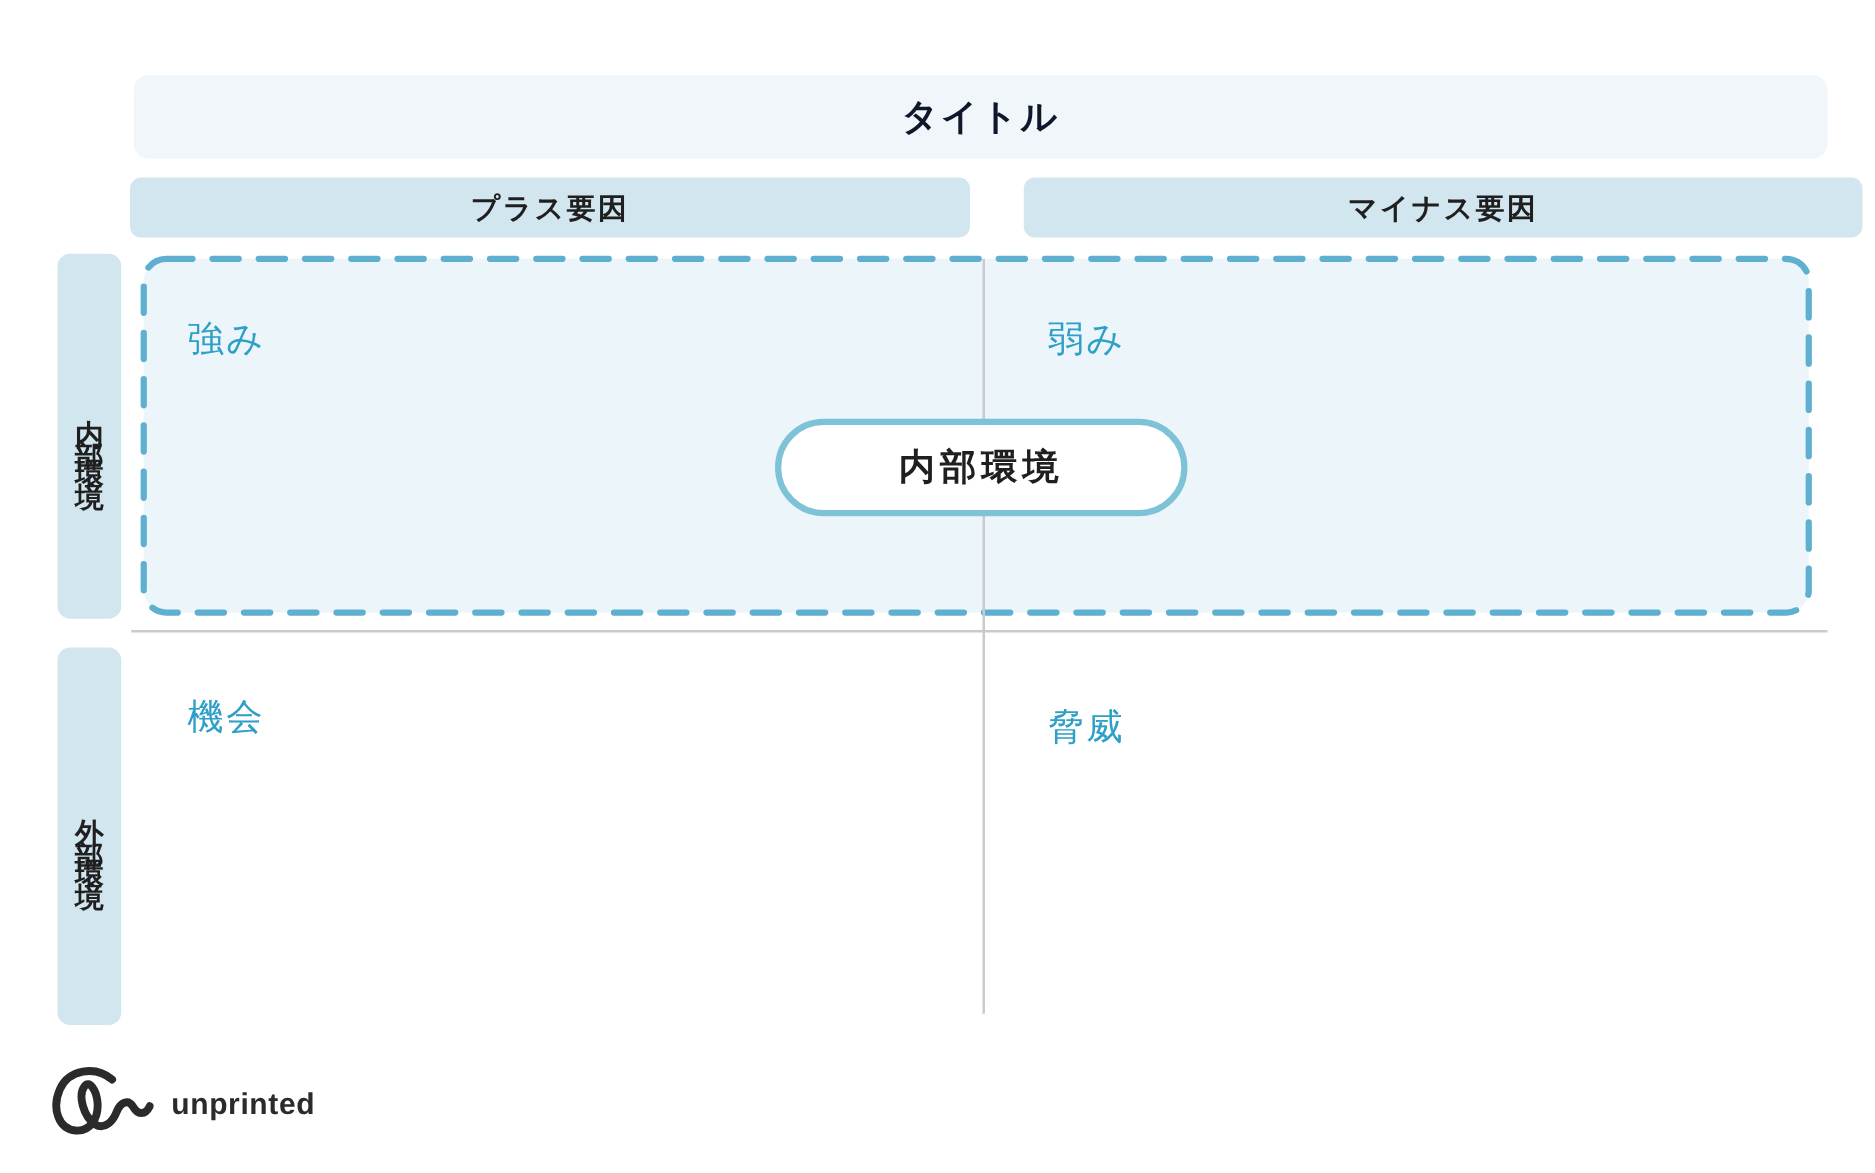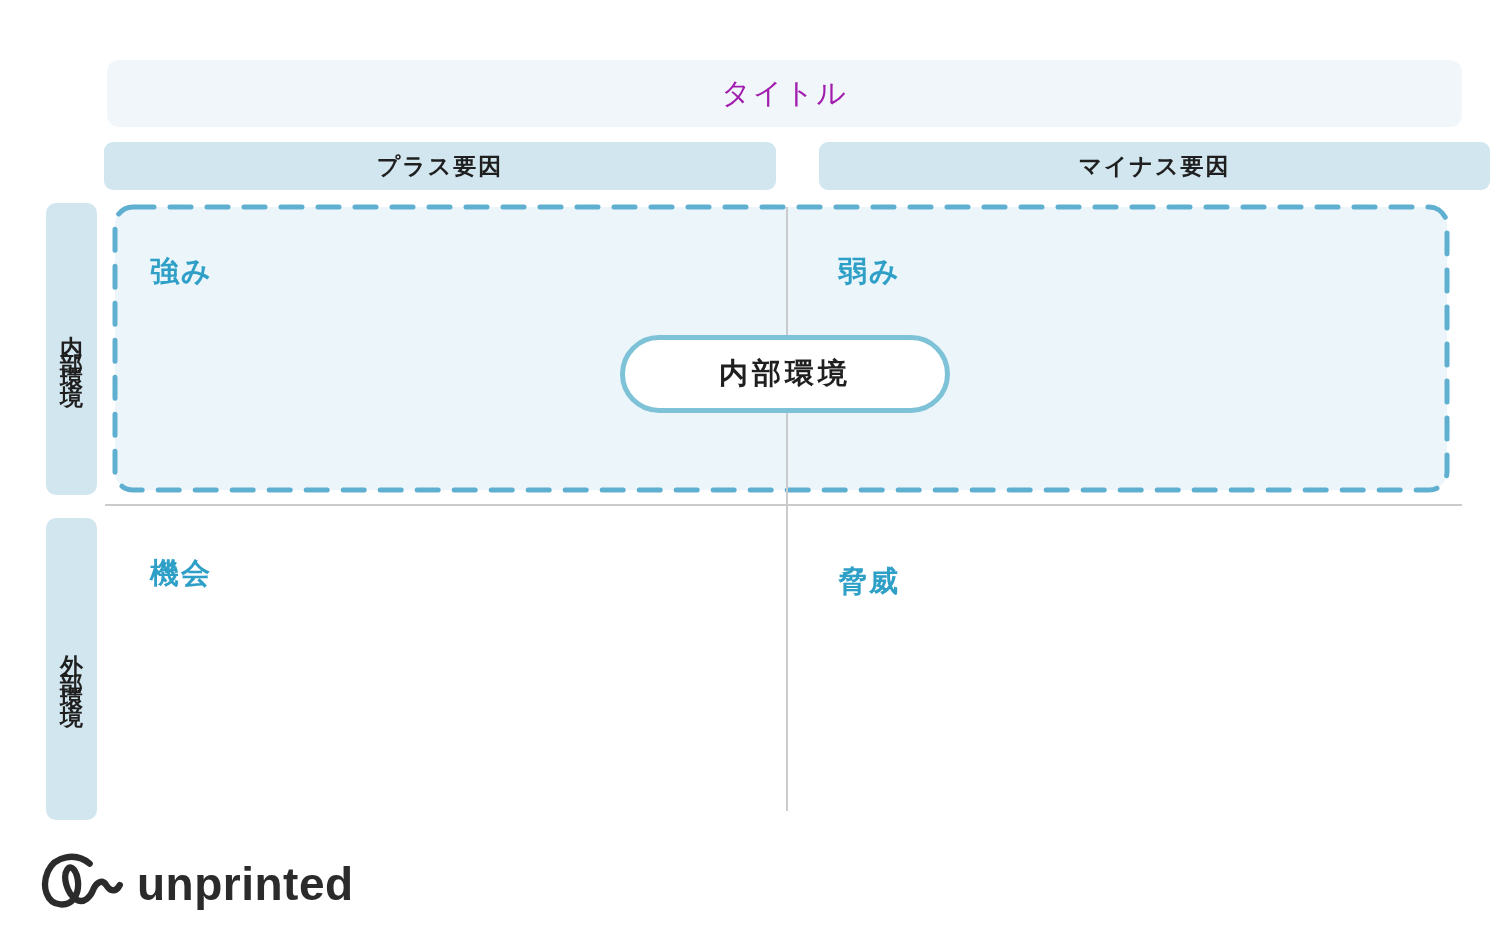--- a/index.html
+++ b/index.html
@@ -4,21 +4,21 @@
 <style>
   html,body{margin:0;padding:0;background:#ffffff;}
   body{font-family:"Liberation Sans","DejaVu Sans",sans-serif;}
   .page{position:relative;width:1500px;height:938px;background:#ffffff;overflow:hidden;}
 
   .title-bar{
     position:absolute;left:107px;top:60px;width:1355px;height:67px;
     background:#f0f6fa;border-radius:12px;
     display:flex;align-items:center;justify-content:center;
   }
-  .title-bar .label{font-size:29px;font-weight:normal;color:#a21caf;letter-spacing:2px;}
+  .title-bar .label{font-size:29px;font-weight:bold;color:#0f172a;letter-spacing:2px;}
 
   .col-header{
     position:absolute;top:142px;height:48px;background:#d2e6ef;border-radius:9px;
     display:flex;align-items:center;justify-content:center;
     font-size:23px;font-weight:bold;color:#1f1f1f;letter-spacing:2px;
   }
   .col-header.plus{left:104px;width:672px;}
   .col-header.minus{left:819px;width:671px;}
 
   .side-bar{
@@ -32,40 +32,40 @@
     font-size:23px;font-weight:bold;color:#1f1f1f;letter-spacing:16px;
     line-height:1;
   }
 
   .dashed-box{position:absolute;left:111px;top:203px;width:1340px;height:291px;}
 
   .v-line{position:absolute;left:786px;top:207px;width:2px;height:604px;background:#c9cbcc;}
   .h-line{position:absolute;left:105px;top:504px;width:1357px;height:2px;background:#c9cbcc;}
 
   .quad-label{
-    position:absolute;font-size:29px;font-weight:bold;color:#2e9fc6;letter-spacing:2px;
+    position:absolute;font-size:29px;font-weight:normal;color:#2e9fc6;letter-spacing:2px;
   }
   .quad-label.strengths{left:150px;top:252px;}
   .quad-label.weaknesses{left:838px;top:252px;}
   .quad-label.opportunities{left:150px;top:554px;}
   .quad-label.threats{left:838px;top:562px;text-align:right;}
 
   .center-pill{
     position:absolute;left:620px;top:335px;width:330px;height:78px;
     background:#ffffff;border:5px solid #7ec2d8;border-radius:44px;
     display:flex;align-items:center;justify-content:center;box-sizing:border-box;
   }
   .center-pill .label{font-size:29px;font-weight:bold;color:#1f1f1f;letter-spacing:4px;}
 
   .footer-logo{
     position:absolute;left:35px;top:850px;display:flex;align-items:center;
   }
   .footer-logo .mark{width:88px;height:68px;}
   .footer-logo .word{
-    margin-left:14px;font-size:46px;font-weight:600;color:#2b2b2b;letter-spacing:0.5px;
+    margin-left:14px;font-size:24px;font-weight:600;color:#2b2b2b;letter-spacing:0.5px;
   }
 </style>
 </head>
 <body>
 
 <div class="page">
 
   <div class="title-bar">
     <span class="label">タイトル</span>
   </div>

